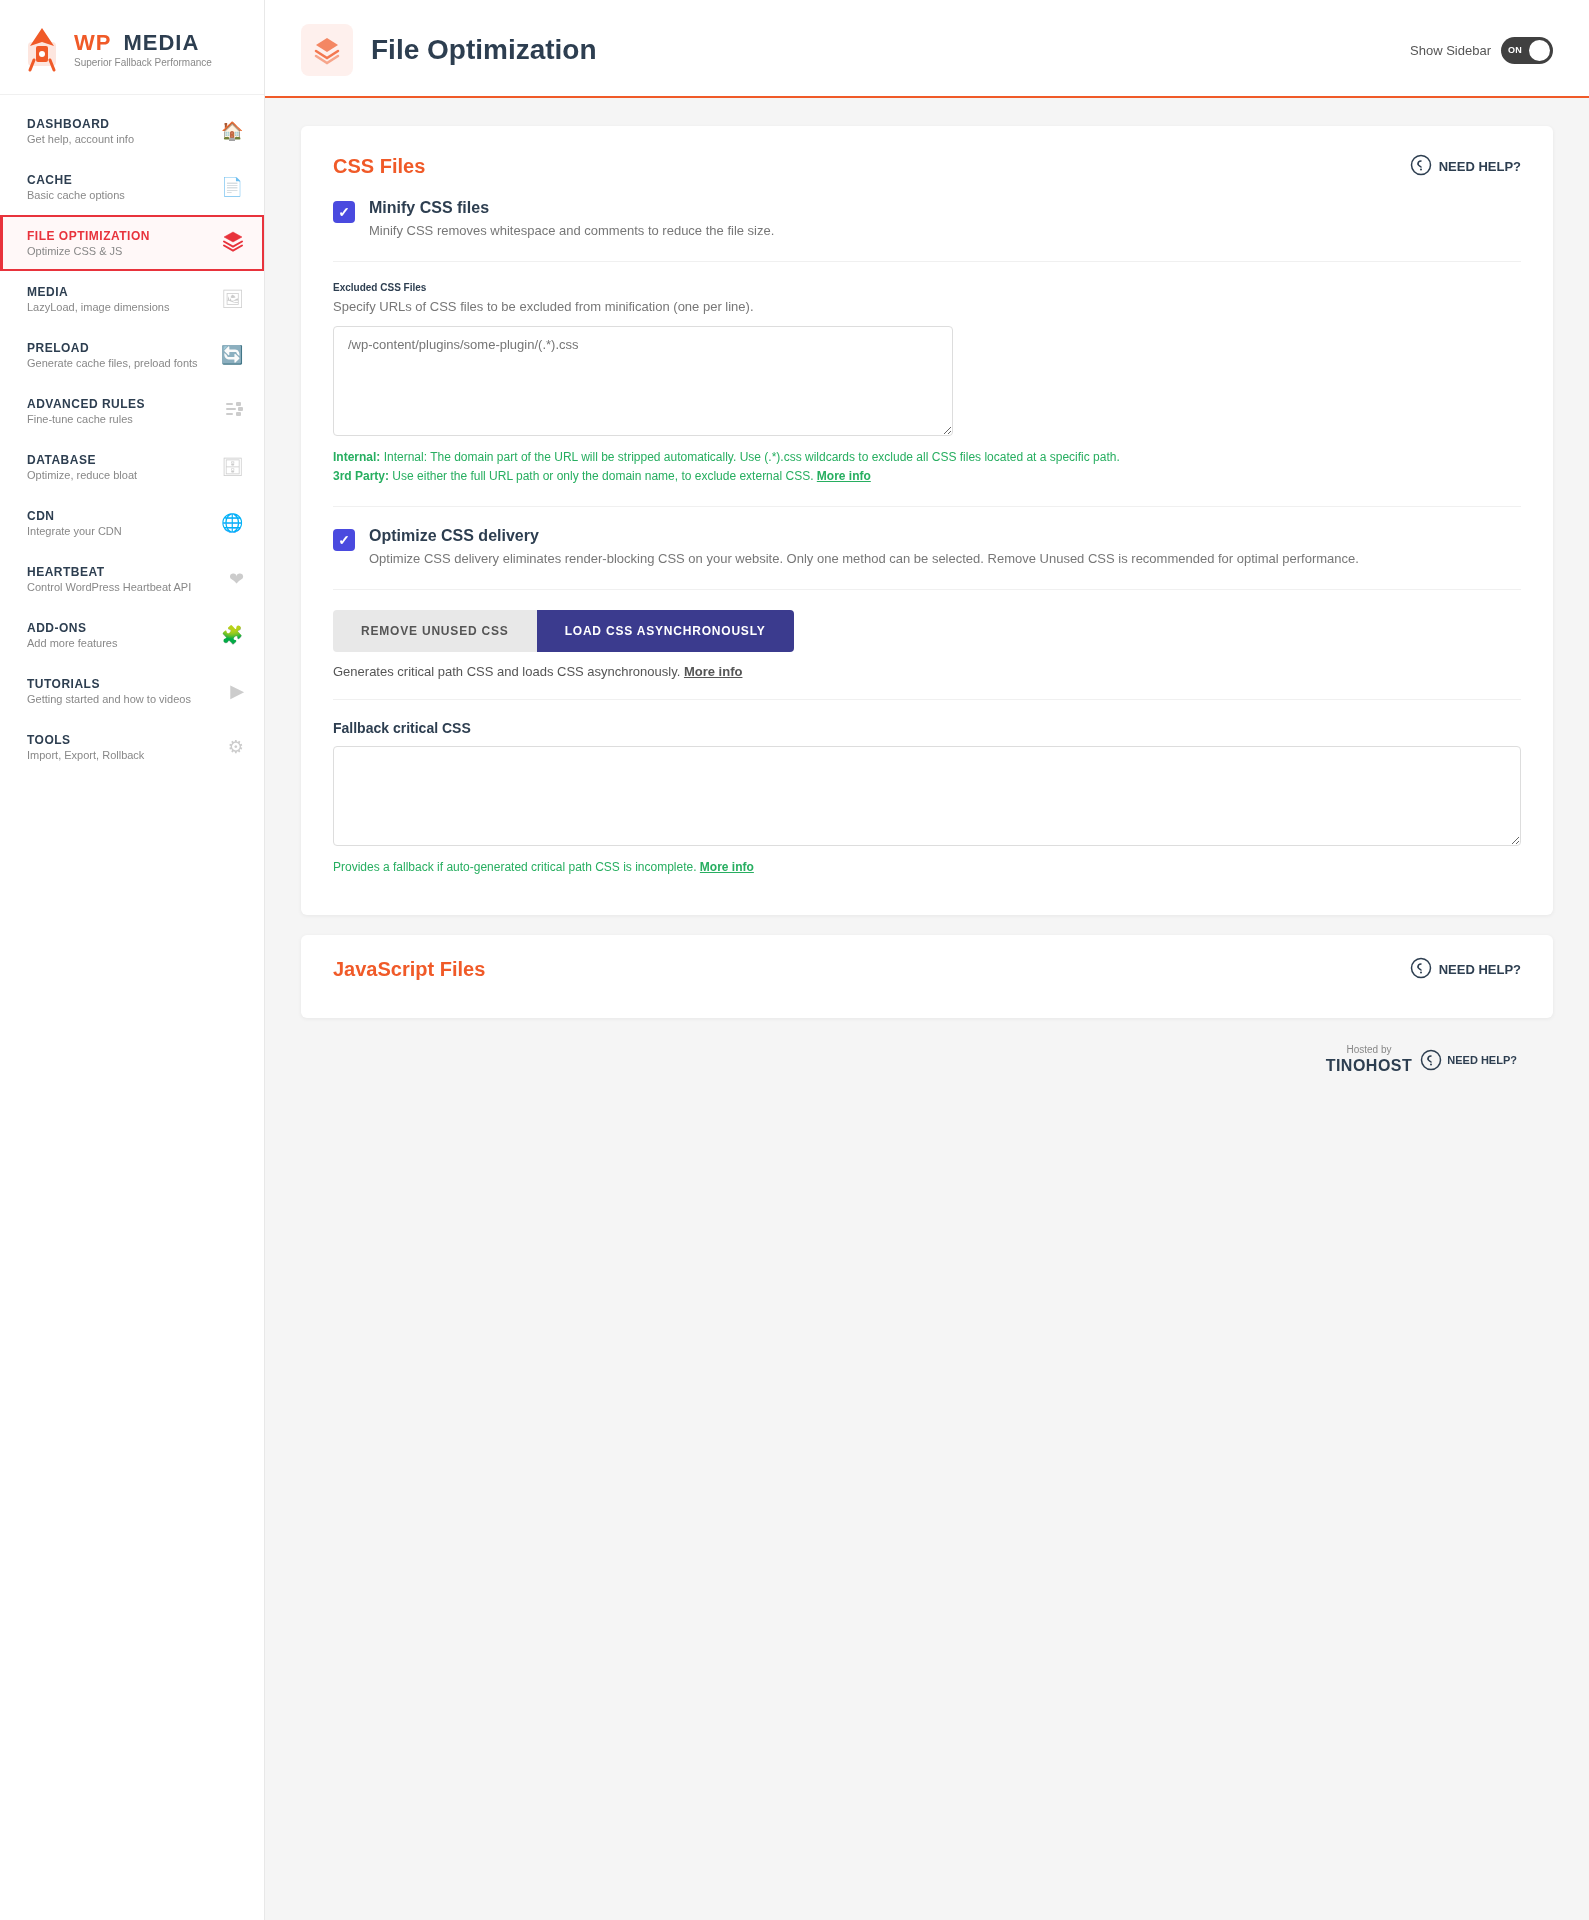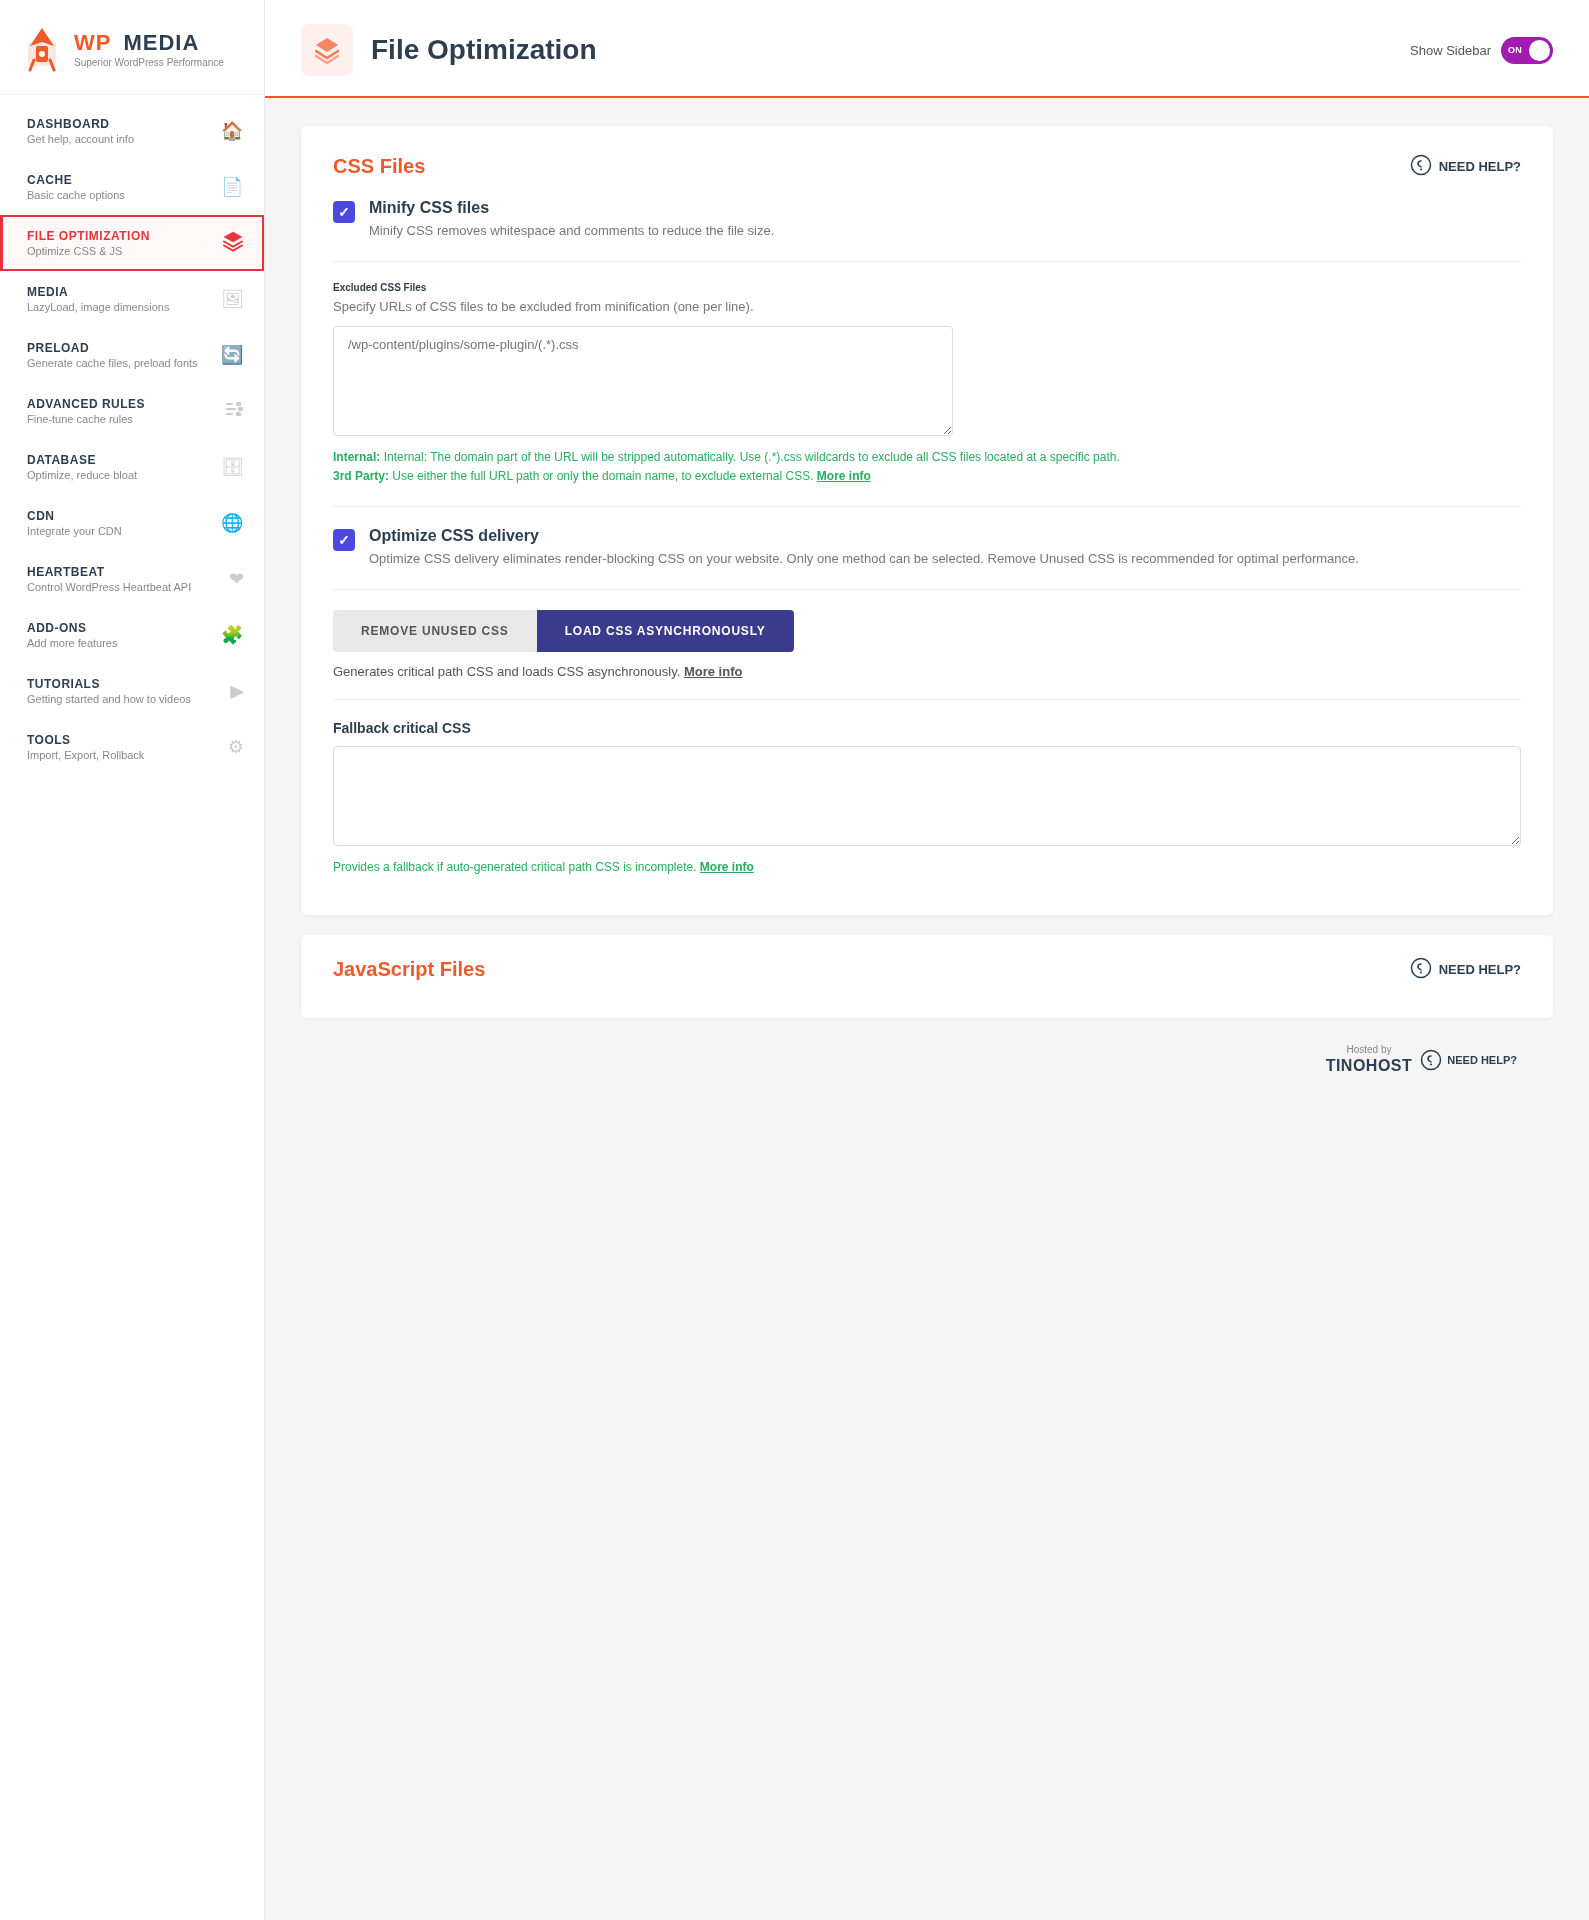--- a/index.html
+++ b/index.html
@@ -97,21 +97,21 @@
     .sidebar-toggle {
       display: flex;
       align-items: center;
       gap: 10px;
       padding-bottom: 20px;
     }
     .sidebar-toggle-label { font-size: 13px; color: #555; font-weight: 500; }
     .toggle-switch {
       width: 52px;
       height: 27px;
-      background: #a21caf;
+      background: #404040;
       border-radius: 14px;
       display: flex;
       align-items: center;
       padding: 3px;
       cursor: pointer;
       position: relative;
     }
     .toggle-knob {
       width: 21px;
       height: 21px;
@@ -276,21 +276,21 @@
         <rect x="16" y="22" width="12" height="16" rx="2" fill="#f05a28"></rect>
         <path d="M14 36 L10 46" stroke="#f05a28" stroke-width="3" stroke-linecap="round"></path>
         <path d="M30 36 L34 46" stroke="#f05a28" stroke-width="3" stroke-linecap="round"></path>
         <circle cx="22" cy="30" r="3" fill="#fff"></circle>
       </svg>
       <div class="logo-text-wrap">
         <div style="display:flex; gap:12px; align-items:baseline;">
           <span class="logo-wp">WP</span>
           <span class="logo-rocket">MEDIA</span>
         </div>
-        <span class="logo-tagline">Superior WordPress Performance</span>
+        <span class="logo-tagline">Superior Fallback Performance</span>
       </div>
     </div>
   </div>
 
   <div class="nav-item">
     <div class="nav-item-left">
       <span class="nav-item-title">DASHBOARD</span>
       <span class="nav-item-sub">Get help, account info</span>
     </div>
     <span class="nav-item-icon">🏠</span>

